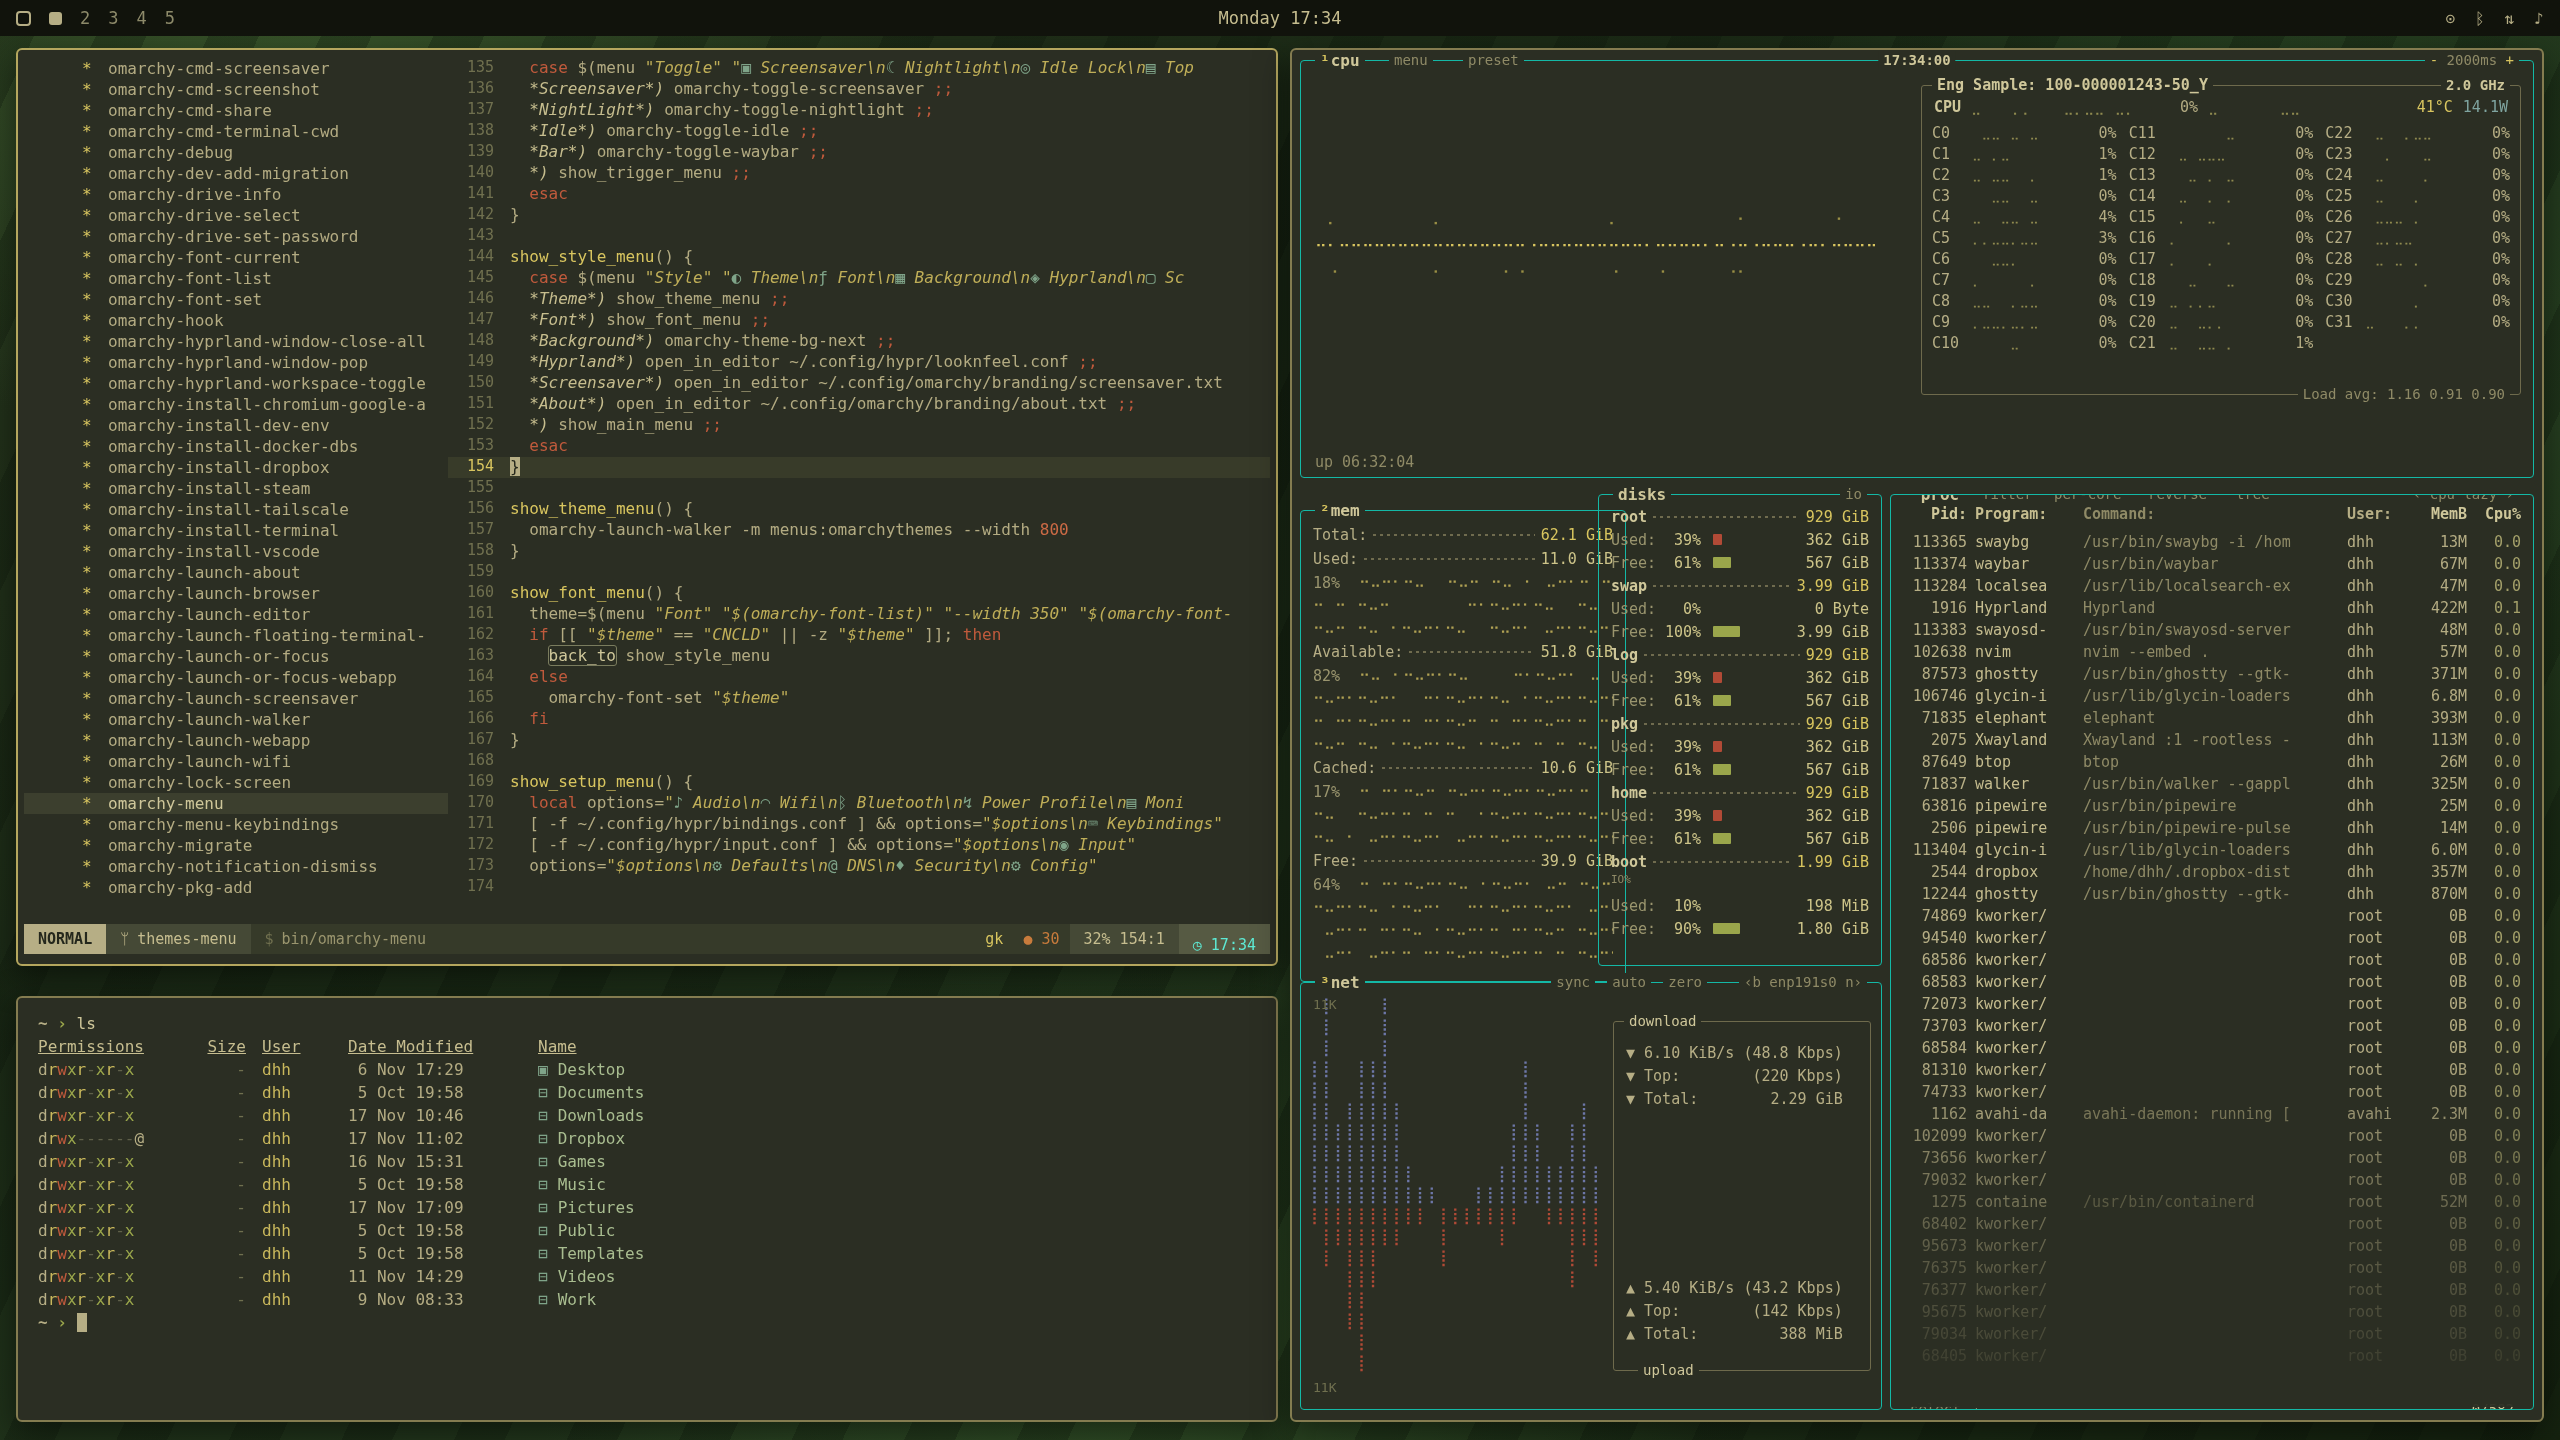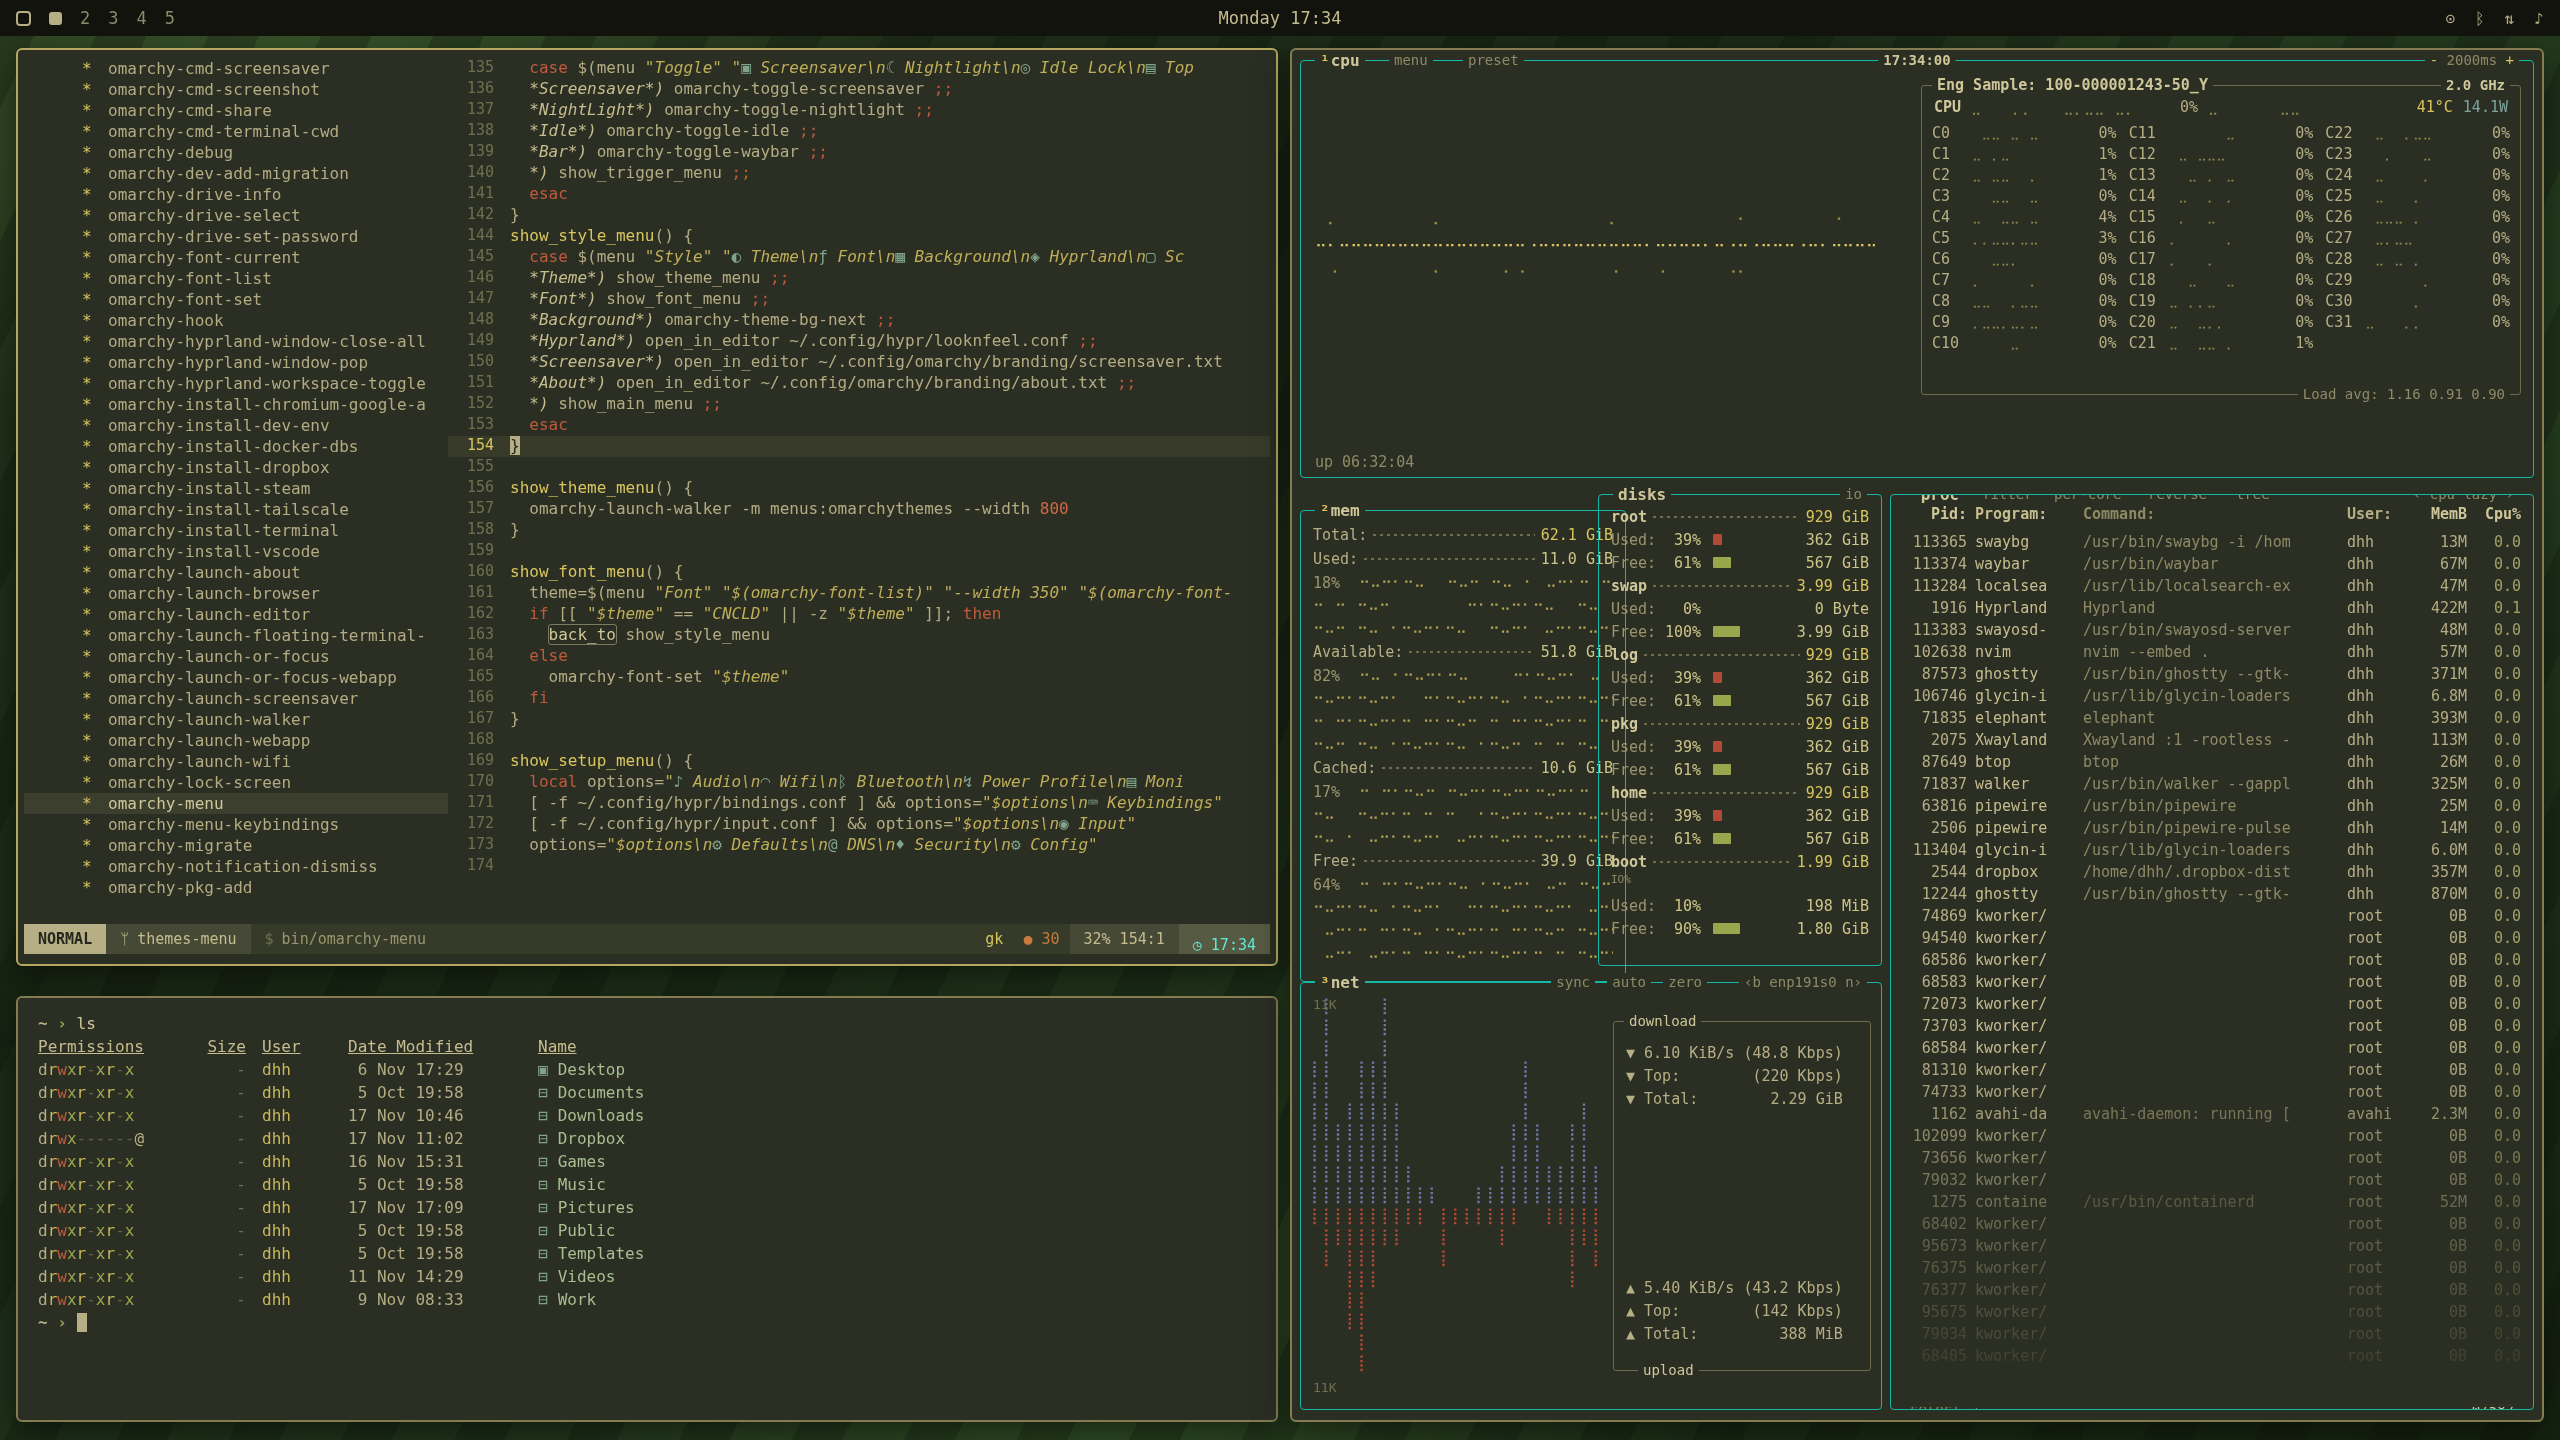--- a/index.html
+++ b/index.html
@@ -333,20 +333,21 @@
       </div>
     <div class="code-pane">
         <div class="code-line"><span class="lnum">135</span><span class="ltext"><span class="tk-kw">  case</span><span class="tk-pl"> $(menu </span><span class="tk-str">"Toggle" "</span><span class="tk-ic">▣</span><span class="tk-str"> Screensaver\n</span><span class="tk-ic">☾</span><span class="tk-str"> Nightlight\n</span><span class="tk-ic">◎</span><span class="tk-str"> Idle Lock\n</span><span class="tk-ic">▤</span><span class="tk-str"> Top</span></span></div>
         <div class="code-line"><span class="lnum">136</span><span class="ltext"><span class="tk-pat">  *Screensaver*)</span><span class="tk-pl"> omarchy-toggle-screensaver </span><span class="tk-op">;;</span></span></div>
         <div class="code-line"><span class="lnum">137</span><span class="ltext"><span class="tk-pat">  *NightLight*)</span><span class="tk-pl"> omarchy-toggle-nightlight </span><span class="tk-op">;;</span></span></div>
         <div class="code-line"><span class="lnum">138</span><span class="ltext"><span class="tk-pat">  *Idle*)</span><span class="tk-pl"> omarchy-toggle-idle </span><span class="tk-op">;;</span></span></div>
         <div class="code-line"><span class="lnum">139</span><span class="ltext"><span class="tk-pat">  *Bar*)</span><span class="tk-pl"> omarchy-toggle-waybar </span><span class="tk-op">;;</span></span></div>
         <div class="code-line"><span class="lnum">140</span><span class="ltext"><span class="tk-pat">  *)</span><span class="tk-pl"> show_trigger_menu </span><span class="tk-op">;;</span></span></div>
         <div class="code-line"><span class="lnum">141</span><span class="ltext"><span class="tk-kw">  esac</span></span></div>
         <div class="code-line"><span class="lnum">142</span><span class="ltext"><span class="tk-pl">}</span></span></div>
+        <div class="code-line"><span class="lnum">143</span><span class="ltext"></span></div>
         <div class="code-line"><span class="lnum">144</span><span class="ltext"><span class="tk-fn">show_style_menu</span><span class="tk-pl">() {</span></span></div>
         <div class="code-line"><span class="lnum">145</span><span class="ltext"><span class="tk-kw">  case</span><span class="tk-pl"> $(menu </span><span class="tk-str">"Style" "</span><span class="tk-ic">◐</span><span class="tk-str"> Theme\n</span><span class="tk-ic">ƒ</span><span class="tk-str"> Font\n</span><span class="tk-ic">▦</span><span class="tk-str"> Background\n</span><span class="tk-ic">◈</span><span class="tk-str"> Hyprland\n</span><span class="tk-ic">▢</span><span class="tk-str"> Sc</span></span></div>
         <div class="code-line"><span class="lnum">146</span><span class="ltext"><span class="tk-pat">  *Theme*)</span><span class="tk-pl"> show_theme_menu </span><span class="tk-op">;;</span></span></div>
         <div class="code-line"><span class="lnum">147</span><span class="ltext"><span class="tk-pat">  *Font*)</span><span class="tk-pl"> show_font_menu </span><span class="tk-op">;;</span></span></div>
         <div class="code-line"><span class="lnum">148</span><span class="ltext"><span class="tk-pat">  *Background*)</span><span class="tk-pl"> omarchy-theme-bg-next </span><span class="tk-op">;;</span></span></div>
         <div class="code-line"><span class="lnum">149</span><span class="ltext"><span class="tk-pat">  *Hyprland*)</span><span class="tk-pl"> open_in_editor ~/.config/hypr/looknfeel.conf </span><span class="tk-op">;;</span></span></div>
         <div class="code-line"><span class="lnum">150</span><span class="ltext"><span class="tk-pat">  *Screensaver*)</span><span class="tk-pl"> open_in_editor ~/.config/omarchy/branding/screensaver.txt</span></span></div>
         <div class="code-line"><span class="lnum">151</span><span class="ltext"><span class="tk-pat">  *About*)</span><span class="tk-pl"> open_in_editor ~/.config/omarchy/branding/about.txt </span><span class="tk-op">;;</span></span></div>
         <div class="code-line"><span class="lnum">152</span><span class="ltext"><span class="tk-pat">  *)</span><span class="tk-pl"> show_main_menu </span><span class="tk-op">;;</span></span></div>
         <div class="code-line"><span class="lnum">153</span><span class="ltext"><span class="tk-kw">  esac</span></span></div>

